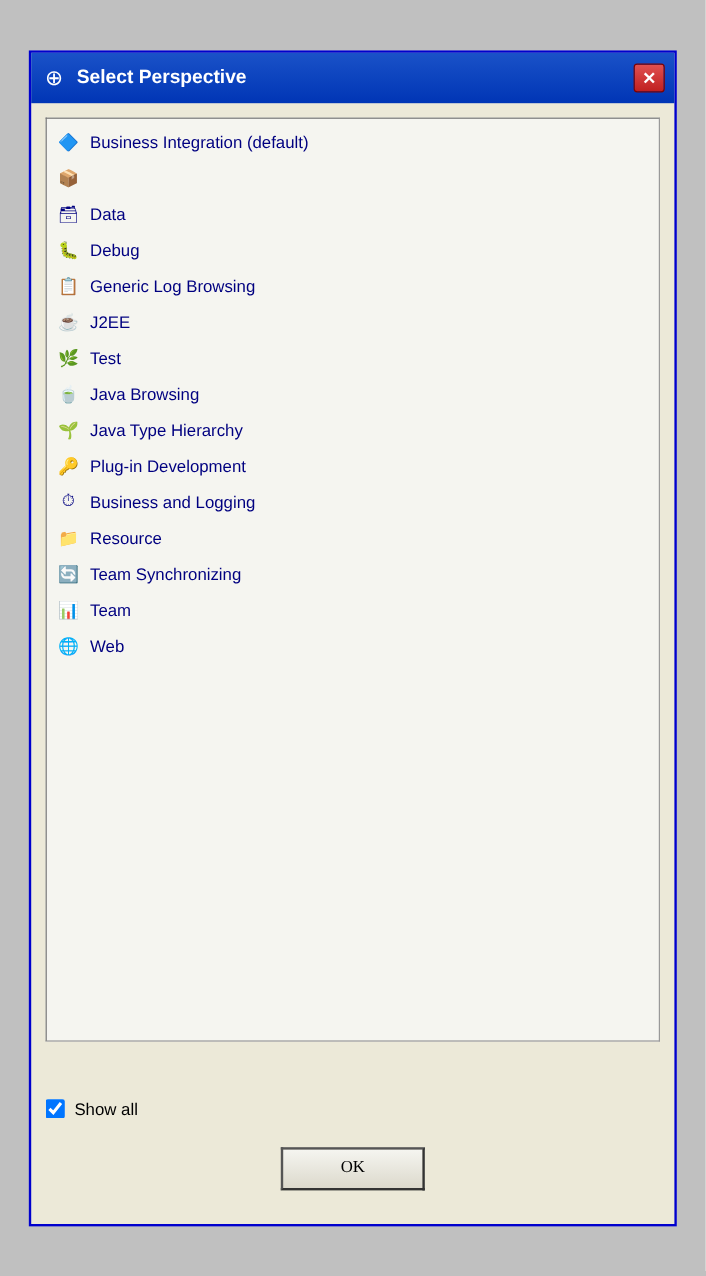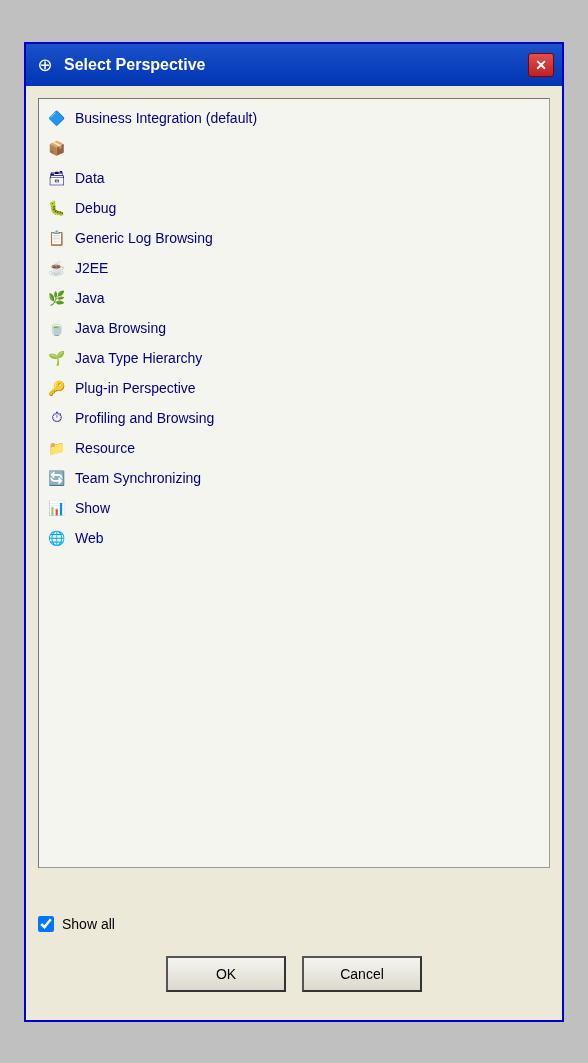--- a/index.html
+++ b/index.html
@@ -142,21 +142,21 @@
 
     .btn {
       width: 120px;
       height: 36px;
       background: linear-gradient(to bottom, #f5f5f0, #dcd9cc);
       border: 2px solid #333;
       border-top-color: #555;
       border-left-color: #555;
       font-size: 14px;
       cursor: pointer;
-      font-family: Liberation Sans, sans-serif;
+      font-family: Liberation Serif, serif;
       color: #000;
     }
   </style>
 </head>
 <body>
 
 <div class="dialog">
 
   <div class="title-bar">
     <div class="title-bar-left">
@@ -188,60 +188,59 @@
         <div class="list-item">
           <span class="item-icon">📋</span>
           <span class="item-label">Generic Log Browsing</span>
         </div>
         <div class="list-item">
           <span class="item-icon">☕</span>
           <span class="item-label">J2EE</span>
         </div>
         <div class="list-item">
           <span class="item-icon">🌿</span>
-          <span class="item-label">Java</span>
+          <span class="item-label">Test</span>
         </div>
         <div class="list-item">
           <span class="item-icon">🍵</span>
           <span class="item-label">Java Browsing</span>
         </div>
         <div class="list-item">
           <span class="item-icon">🌱</span>
           <span class="item-label">Java Type Hierarchy</span>
         </div>
         <div class="list-item">
           <span class="item-icon">🔑</span>
-          <span class="item-label">Plug-in Perspective</span>
+          <span class="item-label">Plug-in Development</span>
         </div>
         <div class="list-item">
           <span class="item-icon">⏱</span>
-          <span class="item-label">Profiling and Browsing</span>
+          <span class="item-label">Business and Logging</span>
         </div>
         <div class="list-item">
           <span class="item-icon">📁</span>
           <span class="item-label">Resource</span>
         </div>
         <div class="list-item">
           <span class="item-icon">🔄</span>
           <span class="item-label">Team Synchronizing</span>
         </div>
         <div class="list-item">
           <span class="item-icon">📊</span>
-          <span class="item-label">Show</span>
+          <span class="item-label">Team</span>
         </div>
         <div class="list-item">
           <span class="item-icon">🌐</span>
           <span class="item-label">Web</span>
         </div>
       </div>
 
     <div class="checkbox-row">
       <input type="checkbox" checked="" id="showAllCheck" style="">
       <label class="checkbox-label" for="showAllCheck">Show all</label>
     </div>
 
     <div class="button-row">
       <button class="btn">OK</button>
-      <button class="btn">Cancel</button>
     </div>
 
   </div>
 </div>
 
 </body></html>

